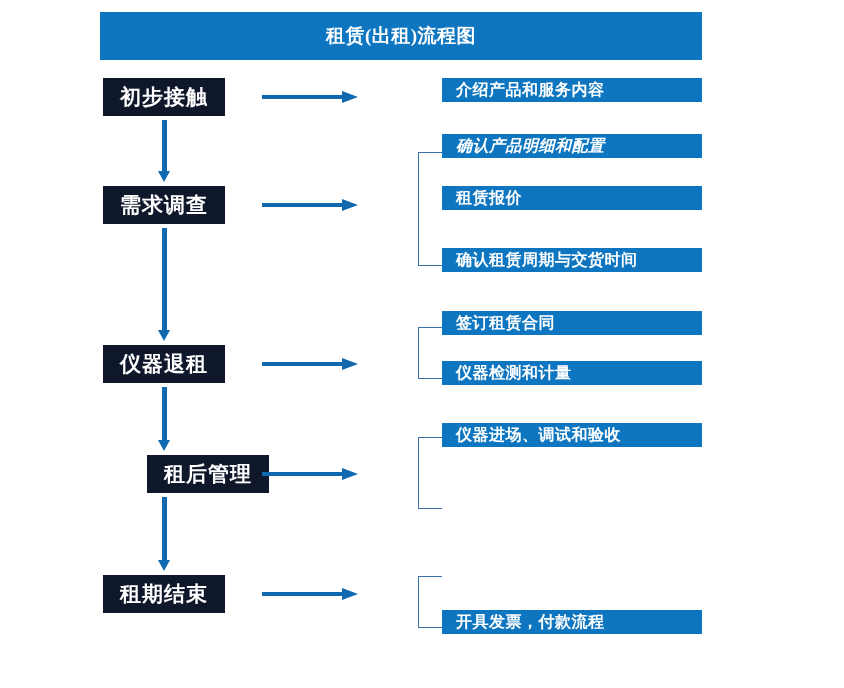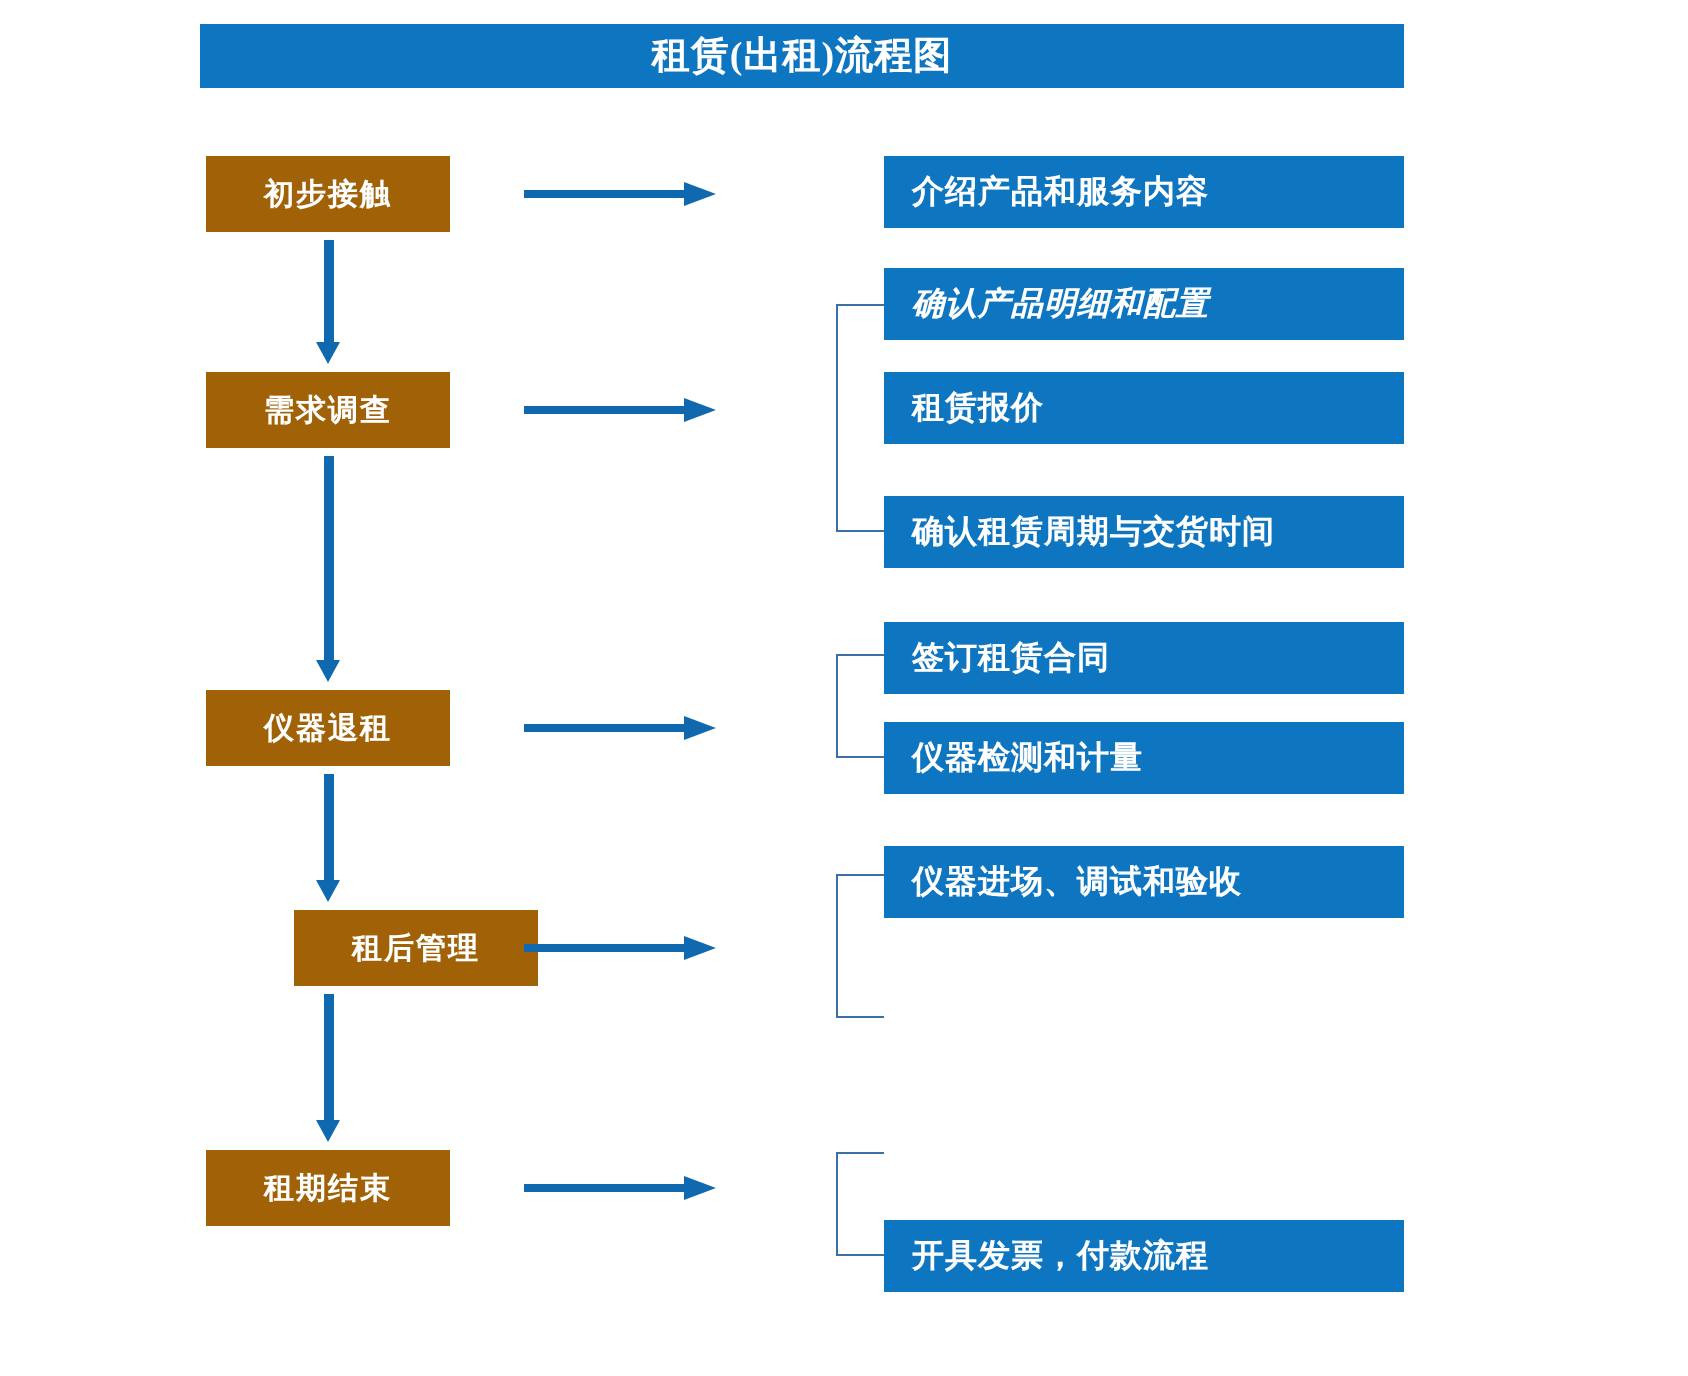--- a/index.html
+++ b/index.html
@@ -7,43 +7,43 @@
     width:844px;height:688px;
     background:#ffffff;
     font-family:"Liberation Serif","DejaVu Serif",serif;
     overflow:hidden;
   }
   #canvas{position:relative;width:844px;height:688px;}
 
   
   .title-bar{
     position:absolute;
-    left:100px;top:12px;width:602px;height:32px;
+    left:100px;top:12px;width:602px;height:48px;
     background:#0E76C0;
     color:#ffffff;
     font-size:19px;font-weight:bold;
     display:flex;align-items:center;justify-content:center;
     letter-spacing:.5px;
   }
 
   
   .stage-box{
     position:absolute;
     left:103px;width:122px;height:38px;
-    background:#a16207;
+    background:#0f172a;
     color:#ffffff;
-    font-size:15px;font-weight:bold;
+    font-size:21px;font-weight:bold;
     display:flex;align-items:center;justify-content:center;
     letter-spacing:1px;
   }
 
   
   .detail-box{
     position:absolute;
-    left:442px;width:260px;height:36px;
+    left:442px;width:260px;height:24px;
     background:#0E76C0;
     color:#ffffff;
     font-size:16px;font-weight:bold;
     display:flex;align-items:center;
     padding-left:14px;
     box-sizing:border-box;
     letter-spacing:.5px;
   }
 
   

